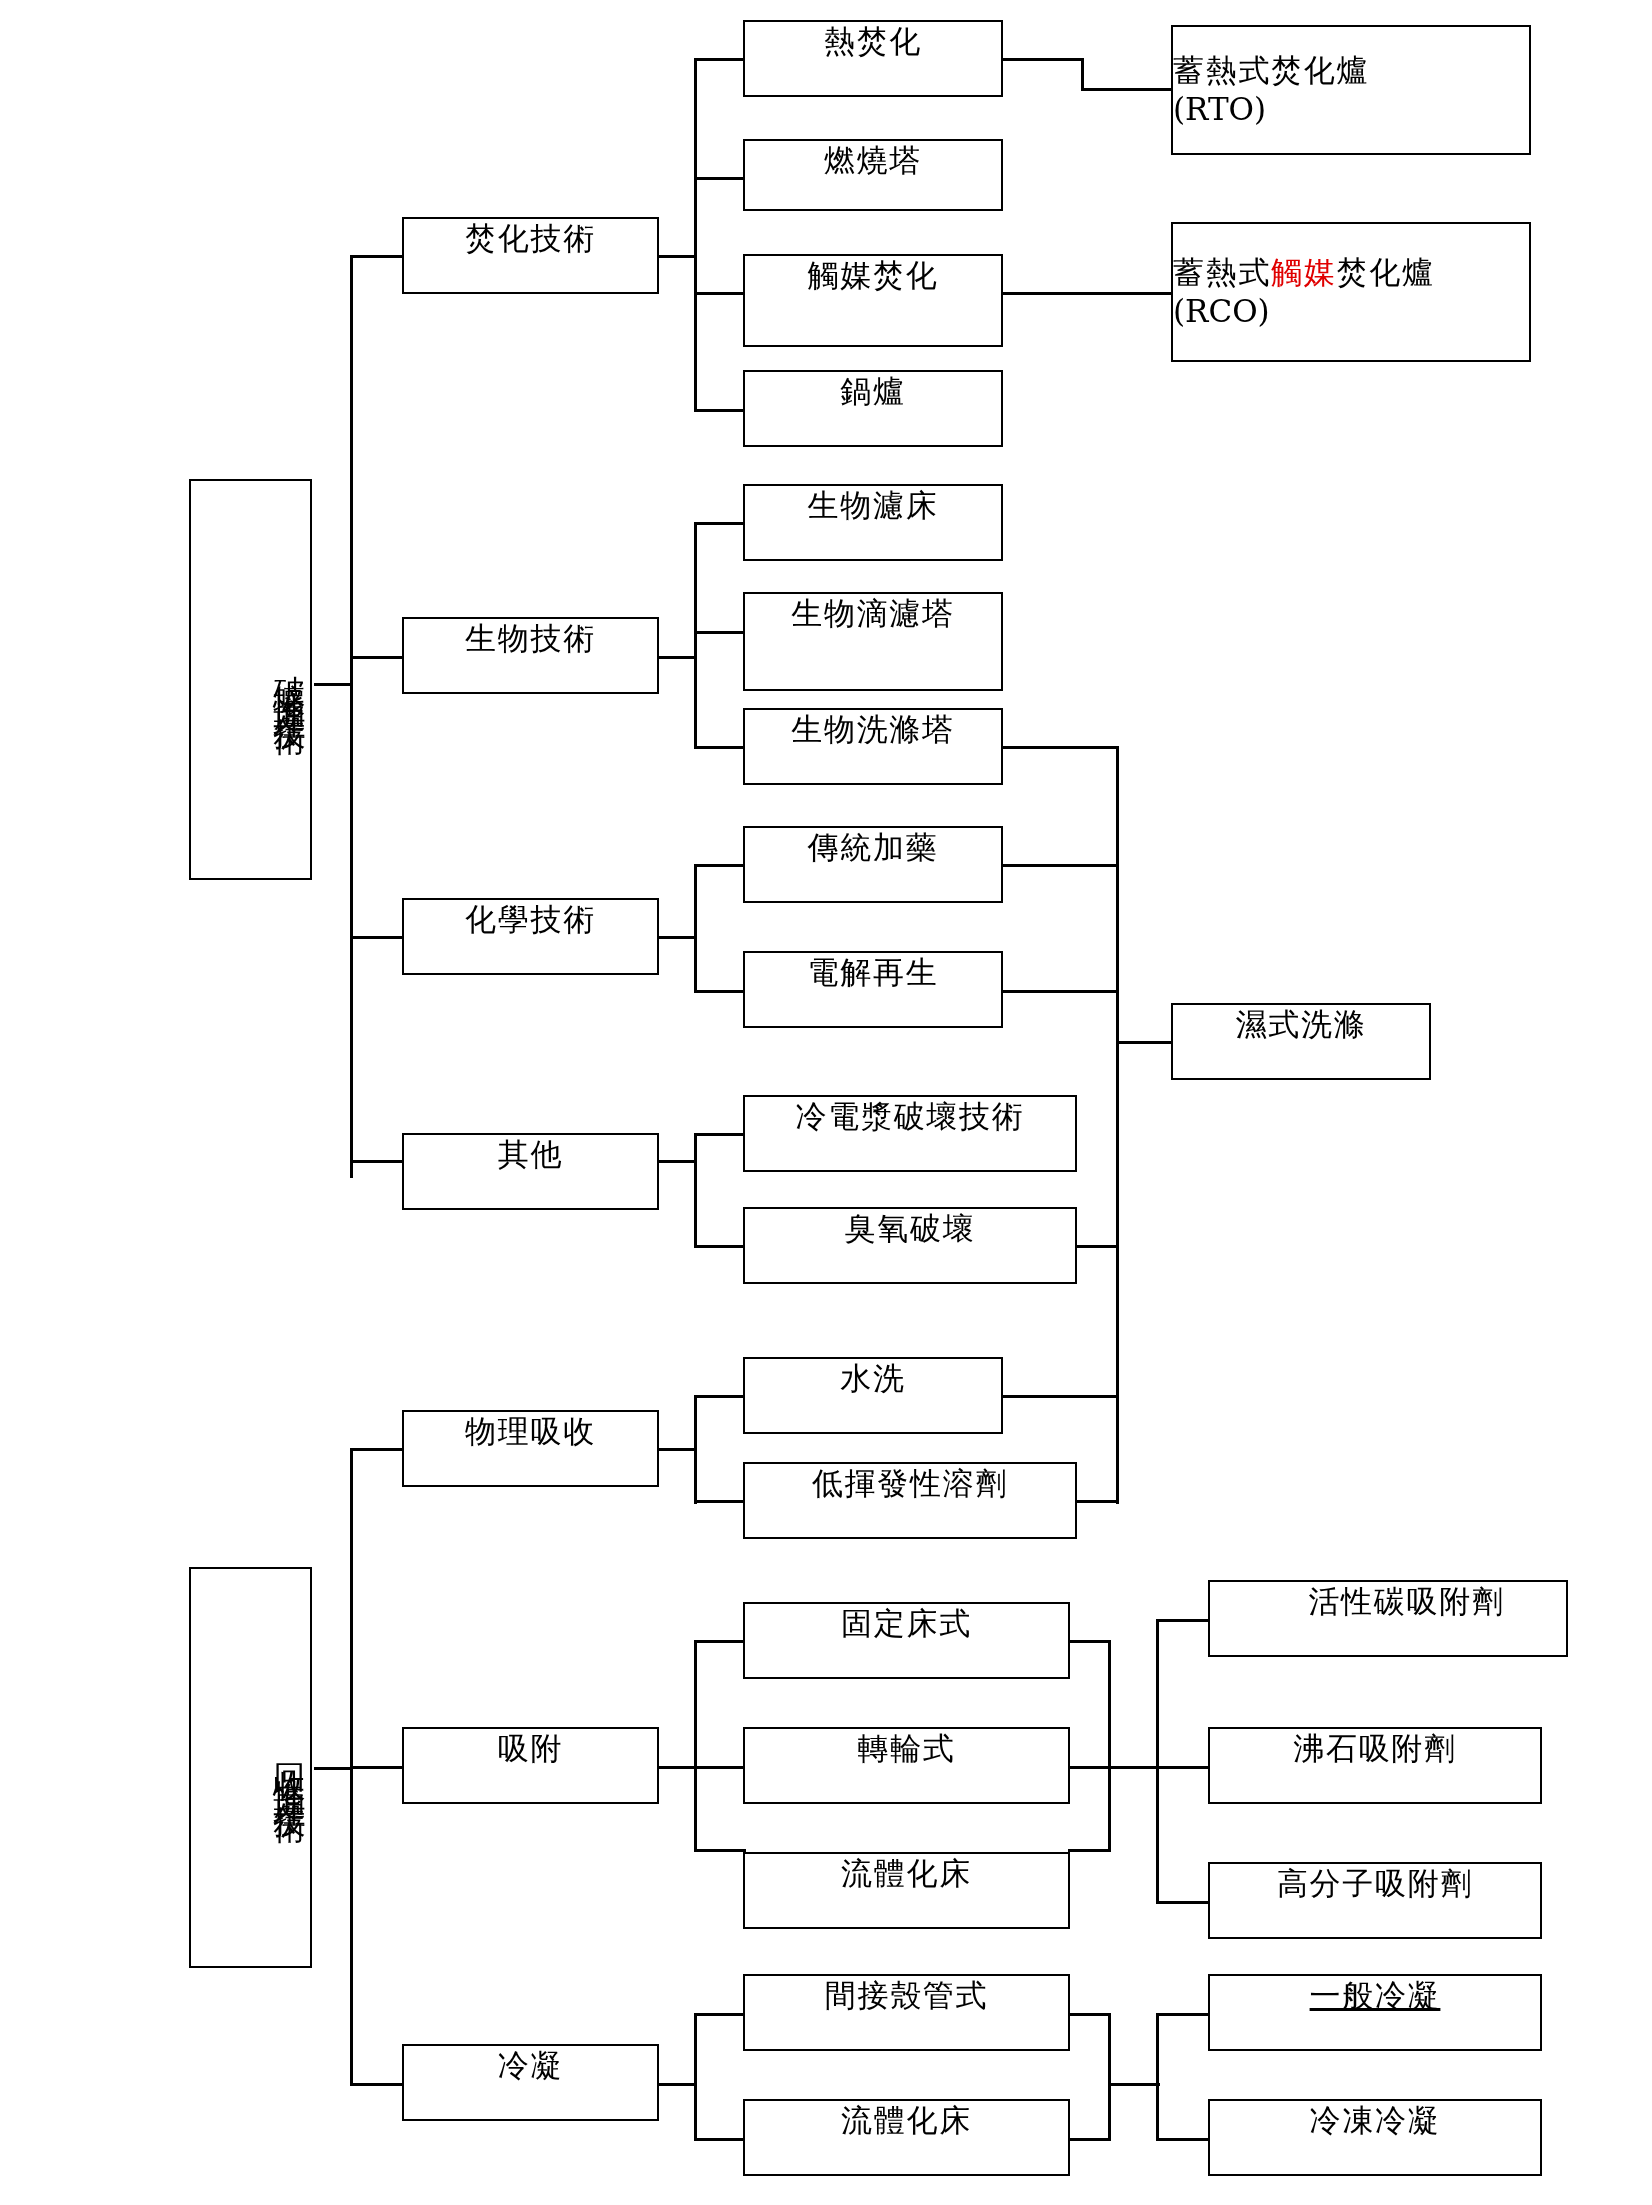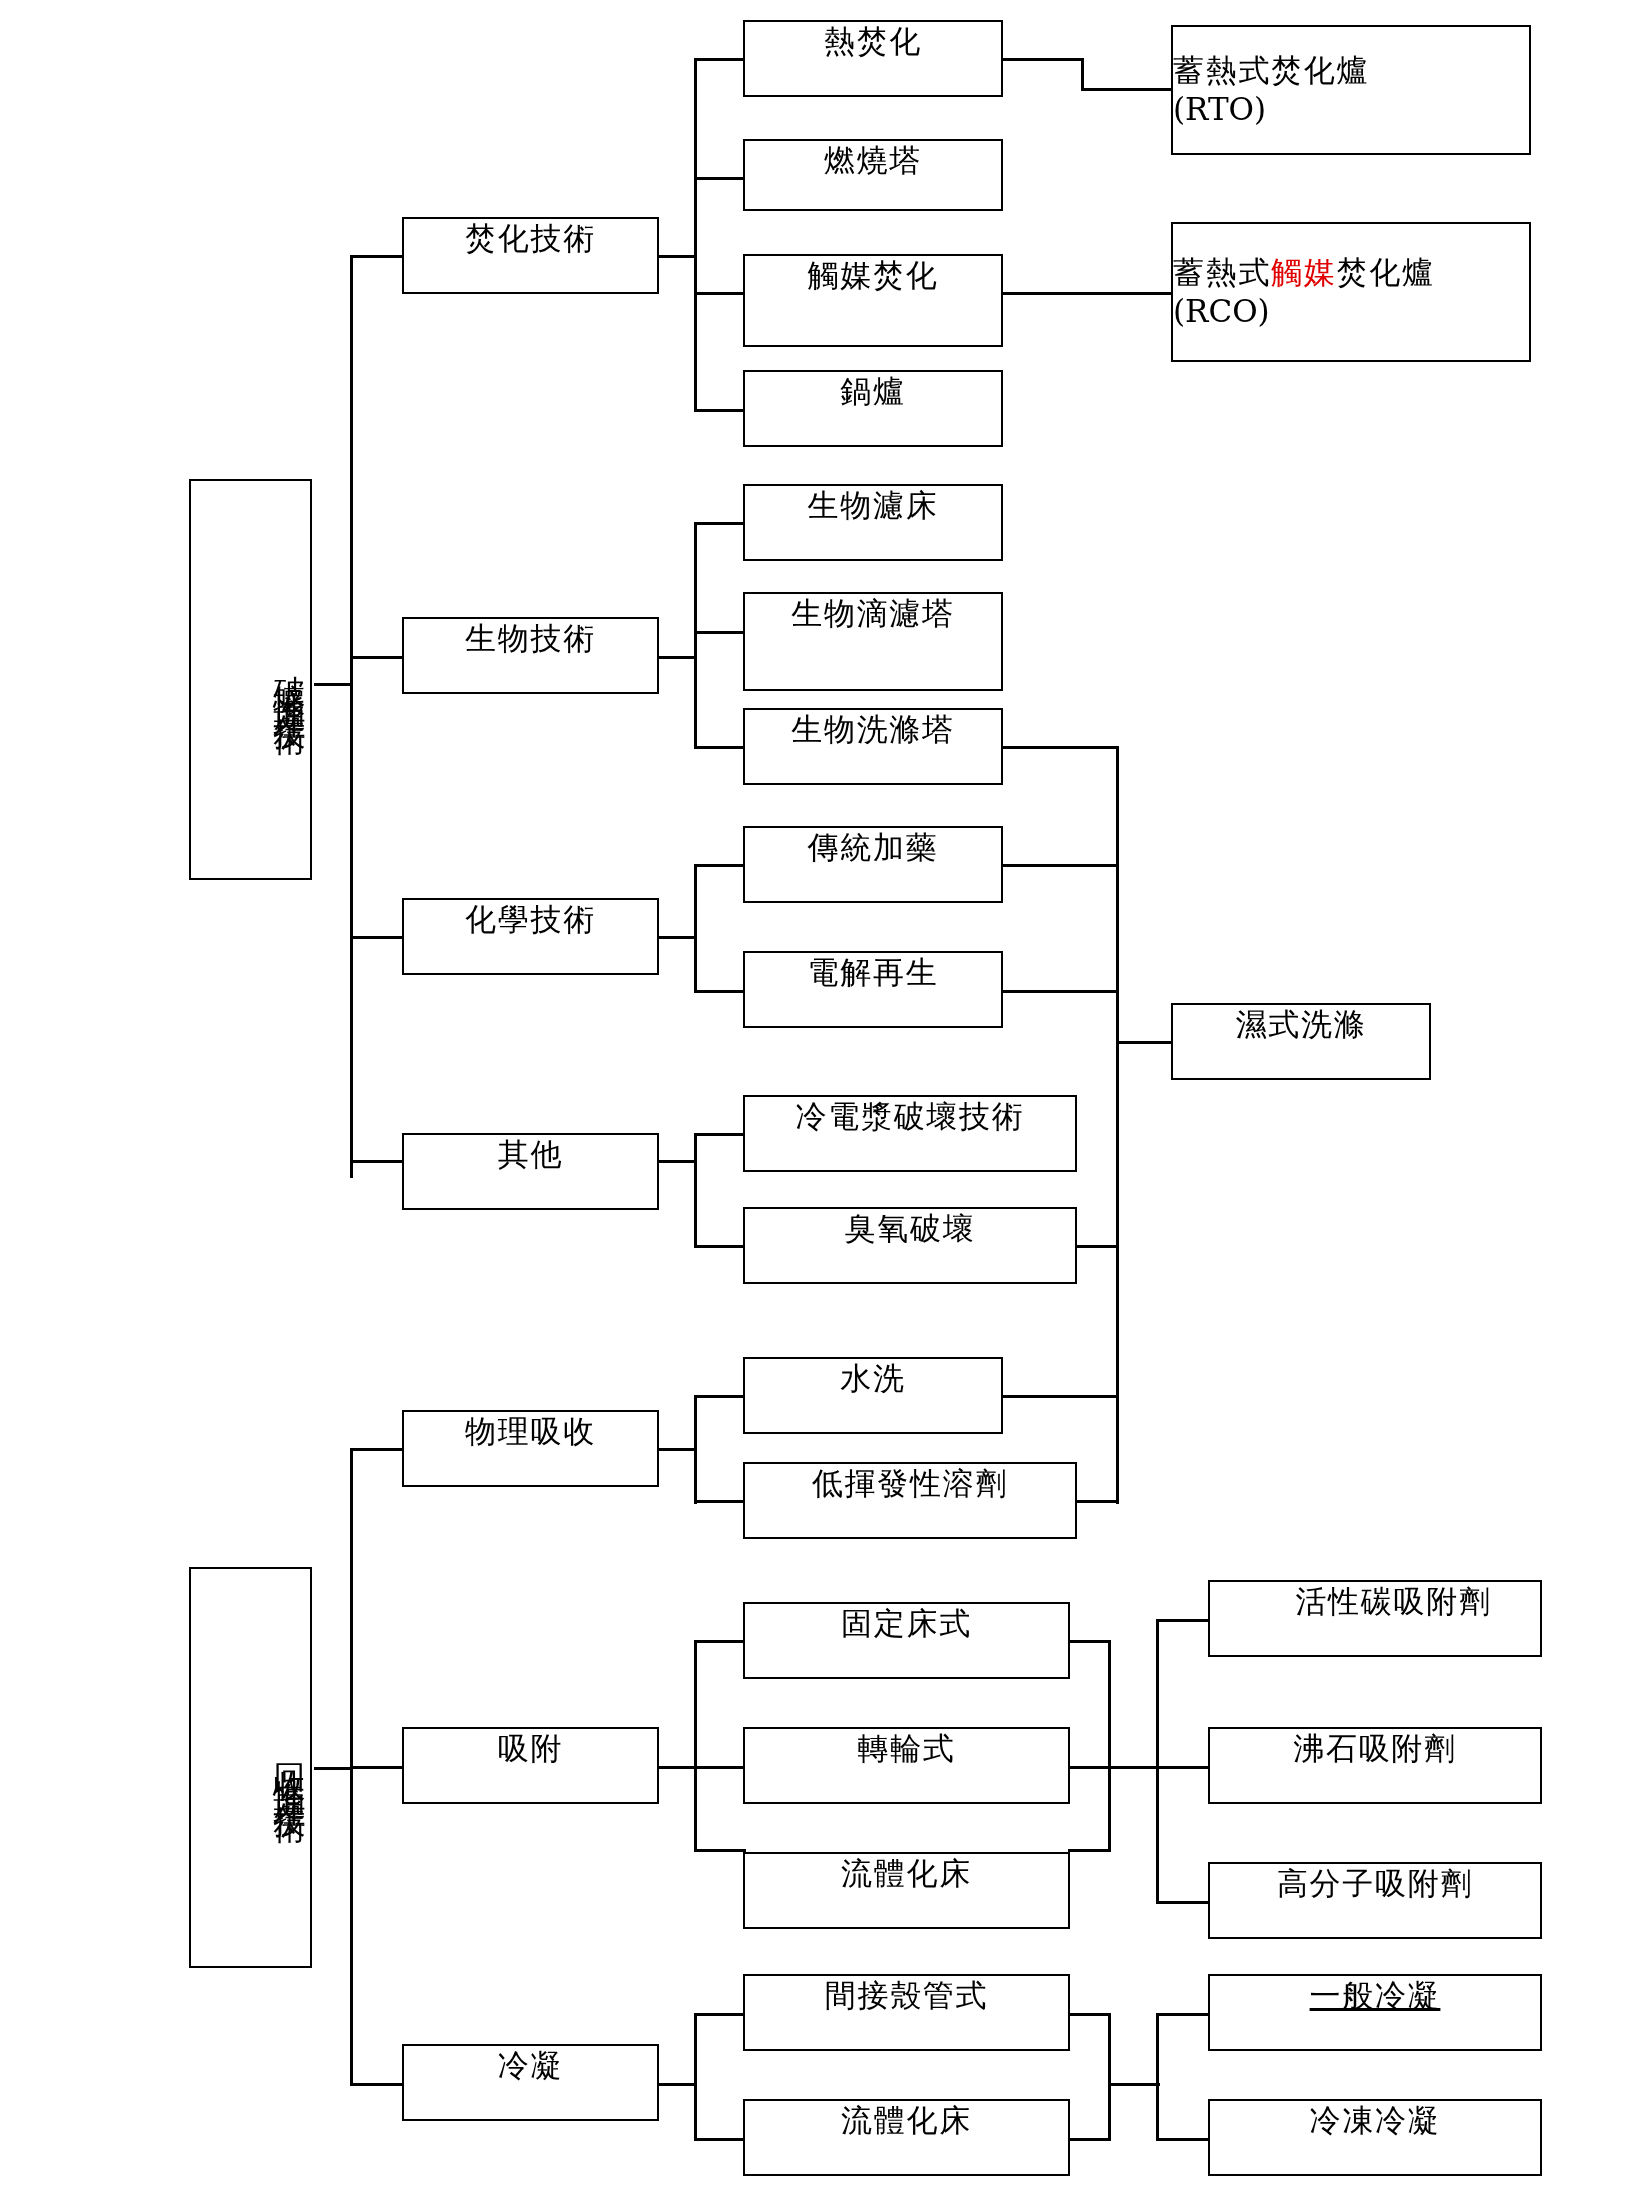--- a/index.html
+++ b/index.html
@@ -250,21 +250,21 @@
     <span>
       <span>蓄熱式</span><span class="hl">觸媒</span><span>焚化爐</span>
     </span>
     <span class="latin">(RCO)</span>
   </div>
 
   <div class="node" style="left:1171px; top:1003px; width:260px; height:77px;">
     <span>濕式洗滌</span>
   </div>
 
-  <div class="node" style="left:1208px; top:1580px; width:334px; height:77px;padding-left:37px;">
+  <div class="node" style="left:1208px; top:1580px; width:360px; height:77px;padding-left:37px;">
     <span>活性碳吸附劑</span>
   </div>
 
   <div class="node" style="left:1208px; top:1727px; width:334px; height:77px;">
     <span>沸石吸附劑</span>
   </div>
 
   <div class="node" style="left:1208px; top:1862px; width:334px; height:77px;">
     <span>高分子吸附劑</span>
   </div>

